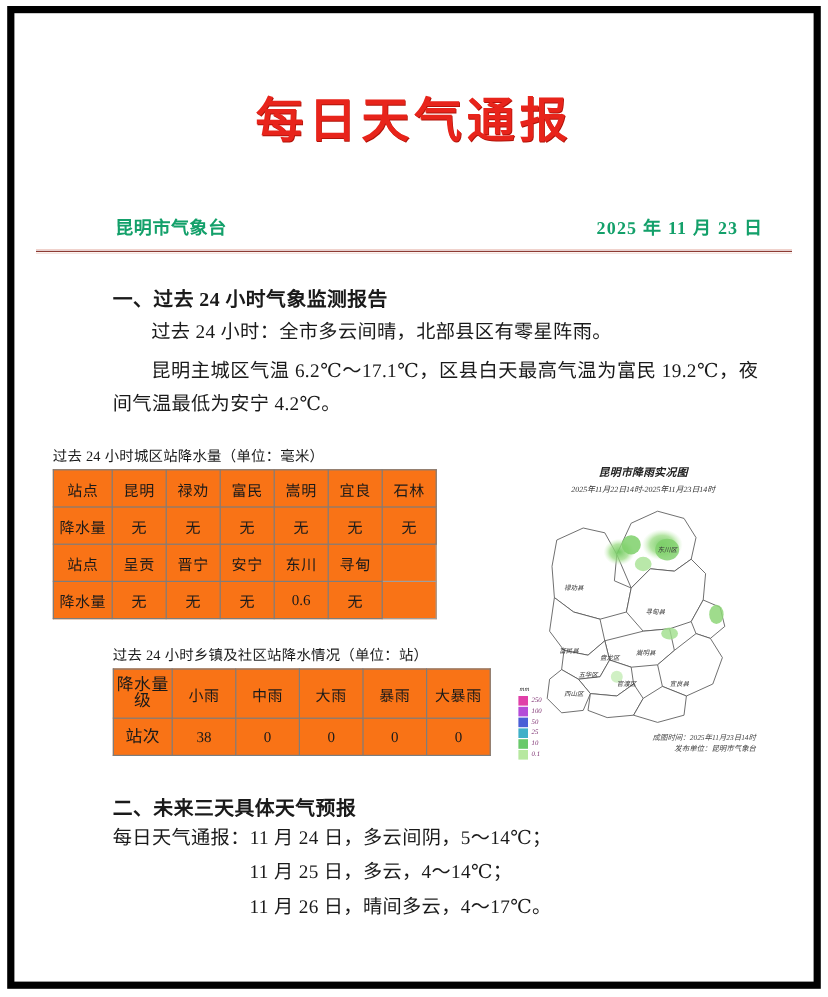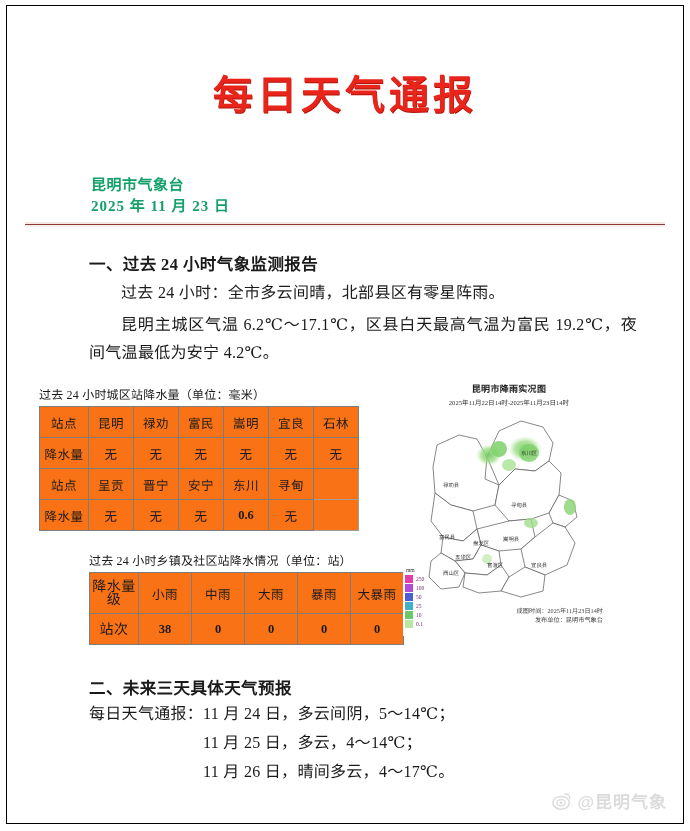--- a/index.html
+++ b/index.html
@@ -14,21 +14,21 @@
     overflow: hidden;
     font-family: "Liberation Serif", "DejaVu Serif", serif;
     color: #1a1a1a;
   }
   .page {
     position: relative;
     width: 678px;
     height: 819px;
     margin: 5px 0 0 6px;
     background: #ffffff;
-    border: 1px solid #000000;
+    border: 6px solid #000000;
     box-sizing: border-box;
     overflow: hidden;
   }
 
   
   .doc-title {
     text-align: center;
     color: #e8241b;
     font-family: "Liberation Serif", "DejaVu Serif", serif;
     font-weight: bold;
@@ -39,21 +39,20 @@
   }
   .meta-row {
     display: flex;
     justify-content: space-between;
     align-items: baseline;
     color: #13a06a;
     font-weight: bold;
     font-size: 15px;
     margin: 52px 42px 0 84px;
     letter-spacing: 0.5px;
-    flex-direction: column;
   }
   .meta-row .meta-date {
     font-family: "Liberation Serif", "DejaVu Serif", serif;
     letter-spacing: 1px;
   }
   .rule {
     height: 0;
     border-top: 1.6px solid #8d3b34;
     margin: 9px 18px 0 18px;
     box-shadow: 0 -1.5px 0 #f0d2cc, 0 1.5px 0 #f3ded9;
@@ -95,39 +94,39 @@
     border: 1px solid #7d7d7d;
     text-align: center;
     vertical-align: middle;
     font-size: 12.5px;
     height: 28px;
     letter-spacing: 0.5px;
   }
   table.grid td.num {
     font-family: "Liberation Serif", "DejaVu Serif", serif;
     letter-spacing: 0;
-    font-weight: bold;
   }
   table.grid td.blank { border-color: #9e9e9e; }
   #precip-station-table { width: 298px; }
   #precip-station-table td { width: 42px; }
   #precip-station-table td:first-child { width: 46px; }
   #precip-level-table { width: 298px; }
   #precip-level-table td { width: 50px; }
   #precip-level-table td:first-child { width: 46px; font-size: 14px; line-height: 13px; }
   #precip-level-table tr.head td { height: 38px; }
 
   
   .map-panel {
     position: absolute;
-    left: 396px;
+    left: 418px;
     top: 372px;
     width: 212px;
     height: 258px;
     background: #ffffff;
+    font-style: italic;
   }
   .map-title {
     text-align: center;
     font-size: 9px;
     font-weight: bold;
     color: #222;
     letter-spacing: 0.3px;
     margin-top: 4px;
   }
   .map-sub {
@@ -373,23 +372,14 @@
     </div>
   </div>
 
   <h2 class="section-head" style="margin-top:30px;">二、未来三天具体天气预报</h2>
   <div class="forecast-line">
     <span>每日天气通报：</span><span>11 月 24 日，多云间阴，5～14℃；</span>
   </div>
   <div class="forecast-line indent">11 月 25 日，多云，4～14℃；</div>
   <div class="forecast-line indent">11 月 26 日，晴间多云，4～17℃。</div>
 
-  <div class="watermark">
-    <svg class="wm-logo" viewBox="0 0 24 24">
-      <ellipse cx="11" cy="14" rx="9" ry="7" fill="none" stroke="#8a8a8a" stroke-width="1.6"></ellipse>
-      <ellipse cx="11" cy="14" rx="4.6" ry="3.4" fill="none" stroke="#8a8a8a" stroke-width="1.4"></ellipse>
-      <circle cx="11" cy="14" r="1.5" fill="#8a8a8a"></circle>
-      <path d="M15 4.5c3.2-0.9 6 1.6 5.3 4.7" fill="none" stroke="#8a8a8a" stroke-width="1.5" stroke-linecap="round"></path>
-    </svg>
-    <span class="wm-text">@昆明气象</span>
-  </div>
 
 </div>
 
 </body></html>

